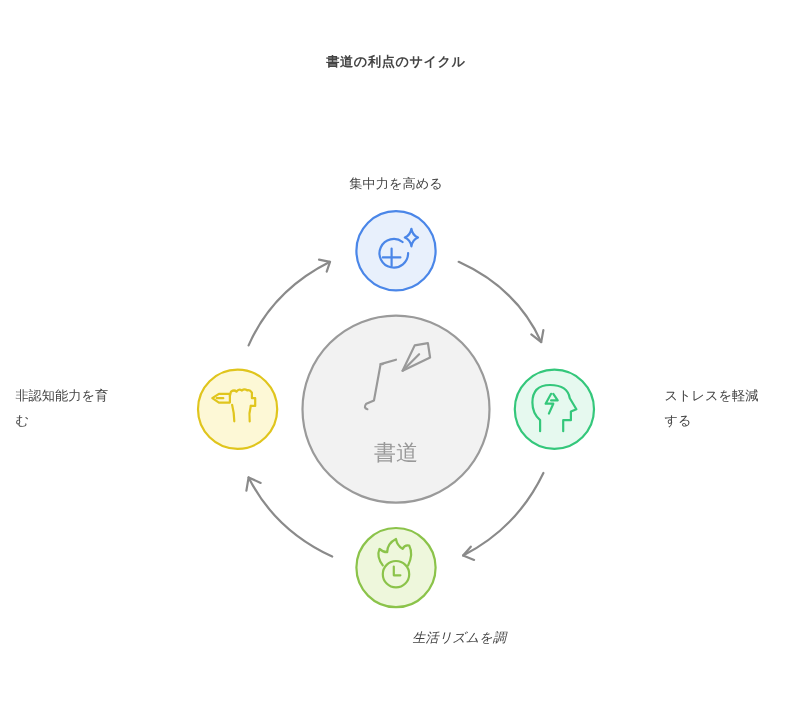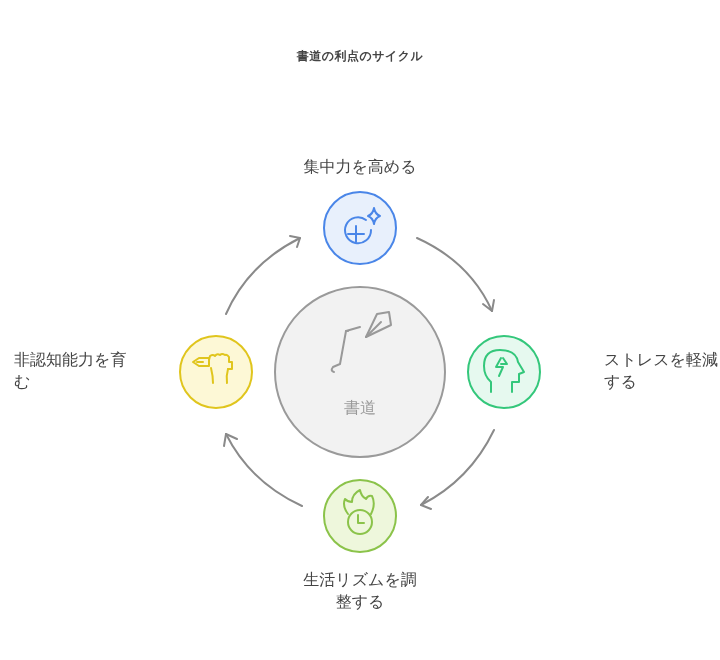--- a/index.html
+++ b/index.html
@@ -25,56 +25,57 @@
       color: #444444;
       letter-spacing: 0.5px;
     }
     svg.diagram {
       position: absolute;
       left: 0;
       top: 0;
     }
     .label {
       position: absolute;
-      font-size: 16px;
+      font-size: 12px;
       color: #444444;
       line-height: 22px;
     }
     .label.top {
       left: 260px;
       width: 200px;
       top: 156px;
       text-align: center;
     }
     .label.right {
       left: 556px;
       top: 349px;
       width: 150px;
       text-align: left;
       margin-left: 48px;
     }
     .label.bottom {
       left: 260px;
       width: 200px;
       top: 569px;
-      text-align: center;
+      text-align: right;
+      font-style: italic;
     }
     .label.left {
       left: 14px;
       width: 150px;
       top: 349px;
       text-align: left;
     }
     .center-label {
       position: absolute;
       left: 300px;
       width: 120px;
       top: 398px;
       text-align: center;
-      font-size: 16px;
+      font-size: 20px;
       color: #999999;
     }
   </style>
 </head>
 <body>
 
 <div class="title">書道の利点のサイクル</div>
 
 <svg class="diagram" width="720" height="660" viewBox="0 0 720 660">
 
@@ -156,19 +157,18 @@
   <div>集中力を高める</div>
 </div>
 
 <div class="label right">
   <div>ストレスを軽減</div>
   <div>する</div>
 </div>
 
 <div class="label bottom">
   <div>生活リズムを調</div>
-  <div>整する</div>
 </div>
 
 <div class="label left">
   <div>非認知能力を育</div>
   <div>む</div>
 </div>
 
 </body></html>

